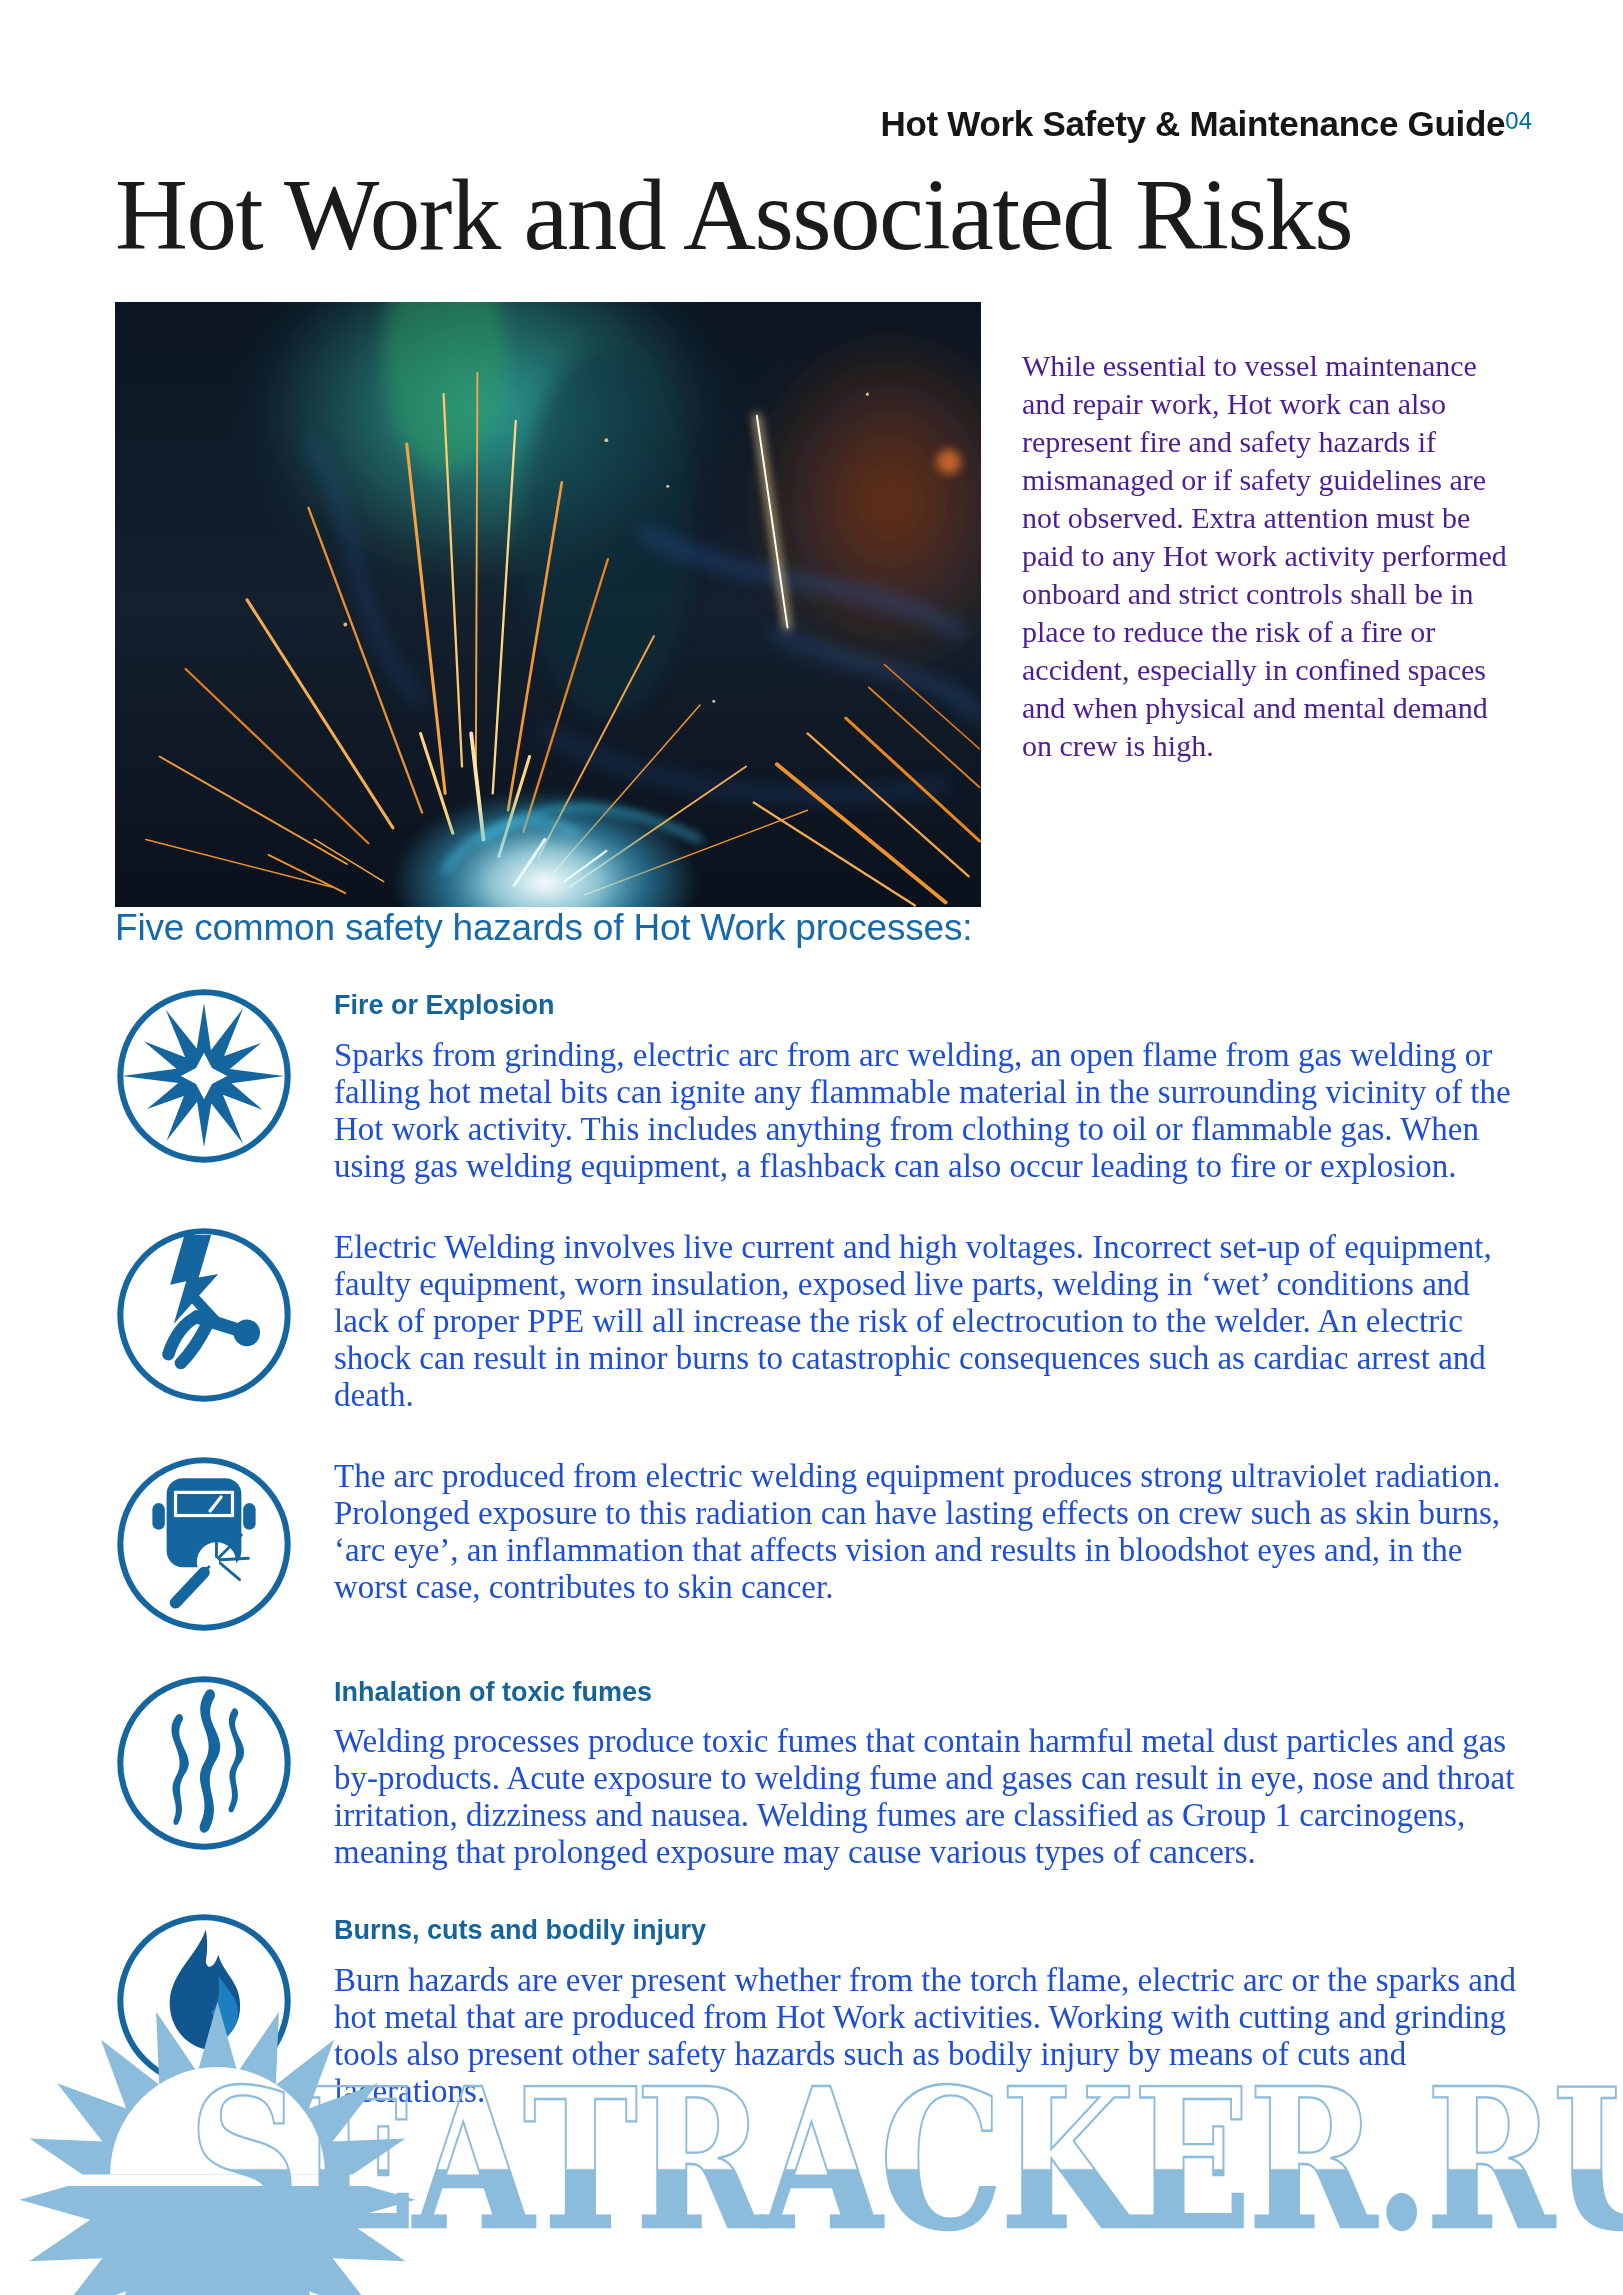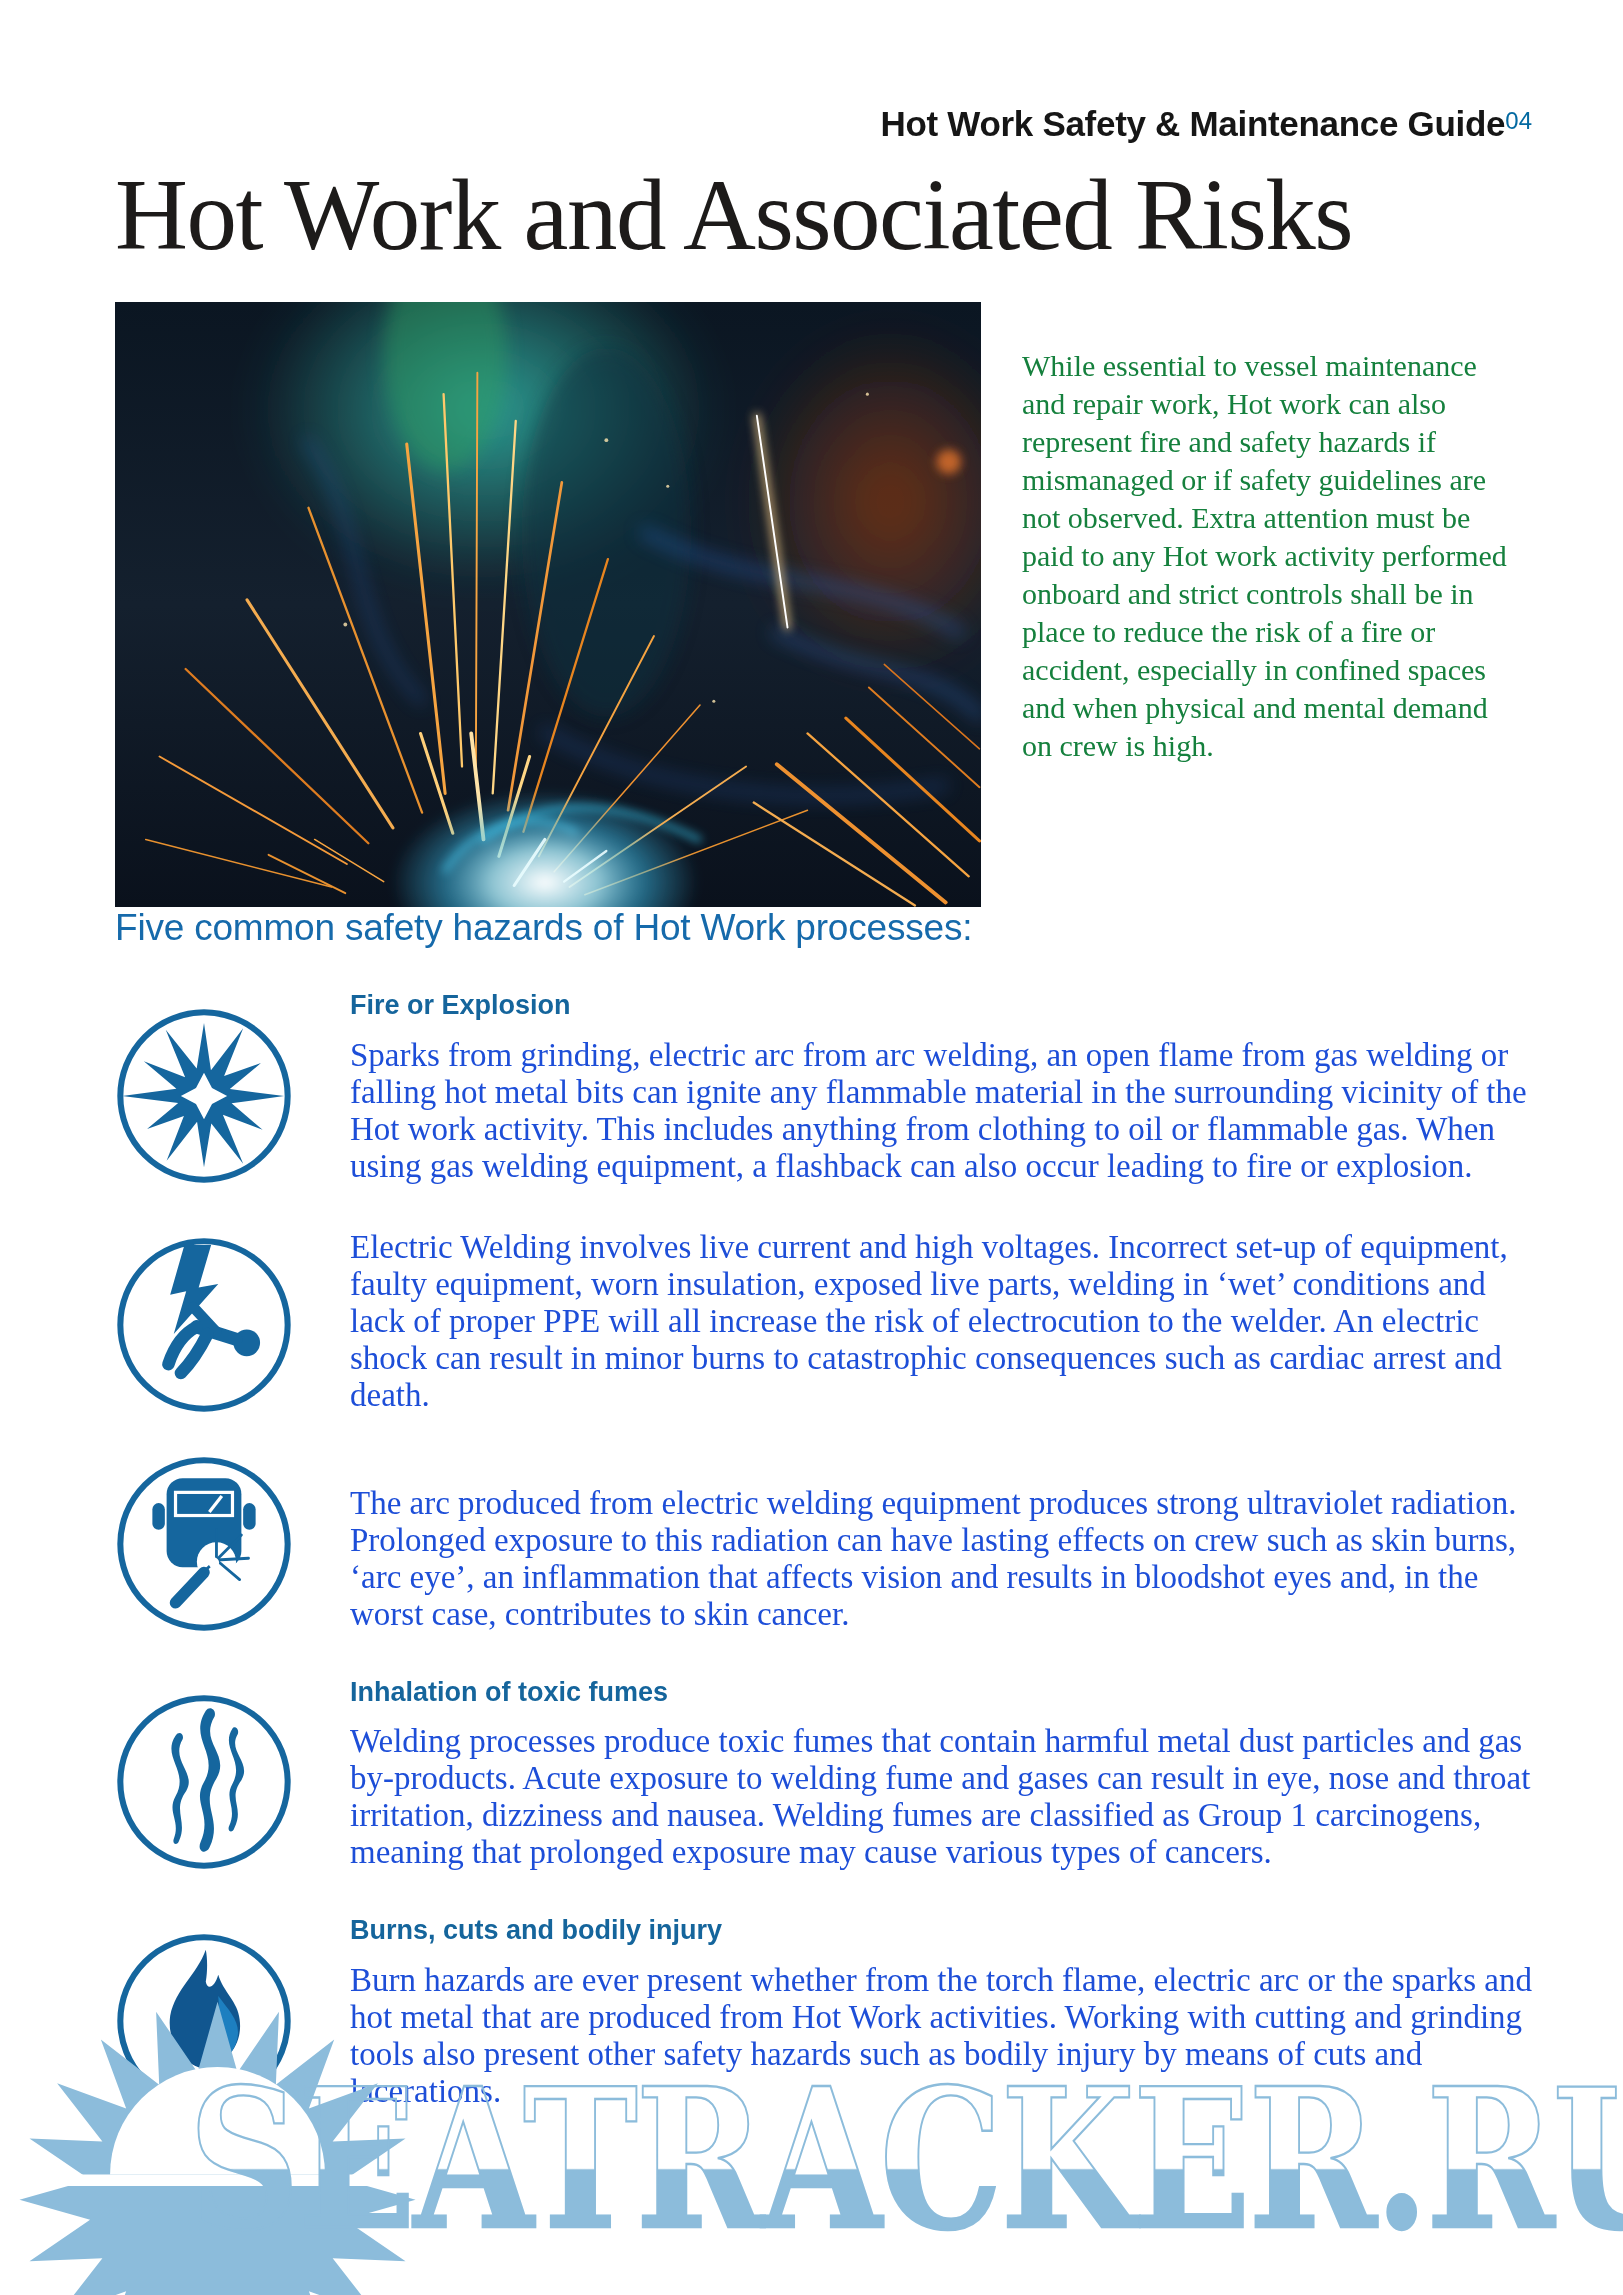--- a/index.html
+++ b/index.html
@@ -12,25 +12,25 @@
   .hdr-title { font-size:35px; font-weight:700; color:#161616; letter-spacing:-0.3px; }
   .pgnum { font-size:24px; color:#0369a1; margin-top:3.1px; }
   .big-title {
     font-family:"Liberation Serif", serif; font-weight:400; font-size:101px;
     color:#1d1b1a; margin:17px 0 0 0; line-height:1.08; letter-spacing:-1.5px; white-space:nowrap;
   }
   .hero { display:flex; gap:41px; margin-top:32px; }
   .photo { width:866px; height:605px; flex:0 0 auto; display:block; }
   .intro {
     font-family:"Liberation Serif", serif; font-size:30px; line-height:38px;
-    color:#15803d; padding-top:45px; max-width:501px;
+    color:#4c1d95; padding-top:45px; max-width:501px;
   }
   .sec-head { font-size:37px; font-weight:400; color:#166aab; letter-spacing:-0.2px; }
   .hazards { margin-top:38px; }
-  .hz { display:flex; gap:57px; margin-bottom:41px;align-items:flex-end; }
+  .hz { display:flex; gap:41px; margin-bottom:41px; }
   .hz-icon { flex:0 0 auto; }
   .hz-icon svg { width:178px; height:178px; display:block; }
   .hz-col { padding-top:3.1px; max-width:1218px; }
   .hz-title { font-size:27px; font-weight:700; color:#15659c; margin-bottom:15.4px; }
   .hz-text { font-family:"Liberation Serif", serif; font-size:33px; line-height:37px; color:#1d4ed8; }
   .ic-fill { fill:#15669e; }
   .ic-stroke { stroke:#15669e; fill:none; stroke-linecap:round; stroke-linejoin:round; }
   .watermark { position:absolute; left:0; top:0; width:1624px; height:2295px; pointer-events:none; z-index:40; }
   .wm-text { font-family:"DejaVu Serif", serif; font-weight:700; }
 </style>

